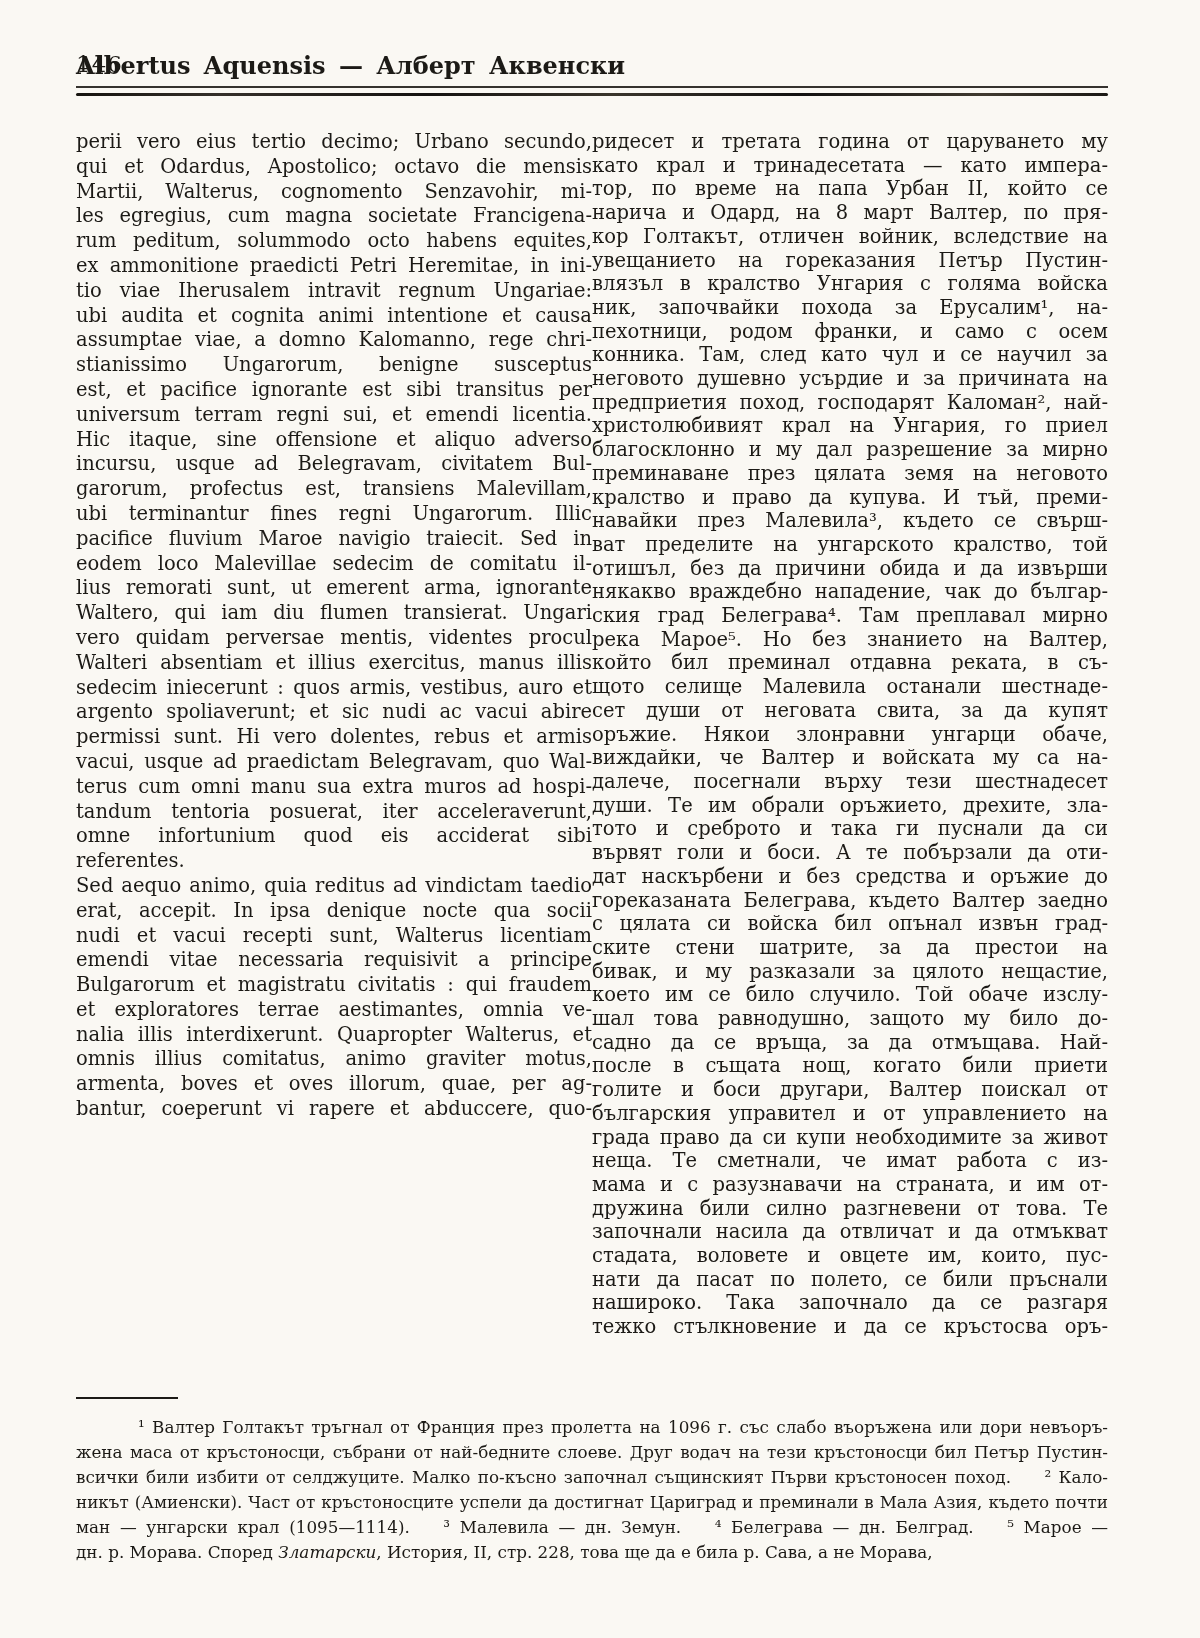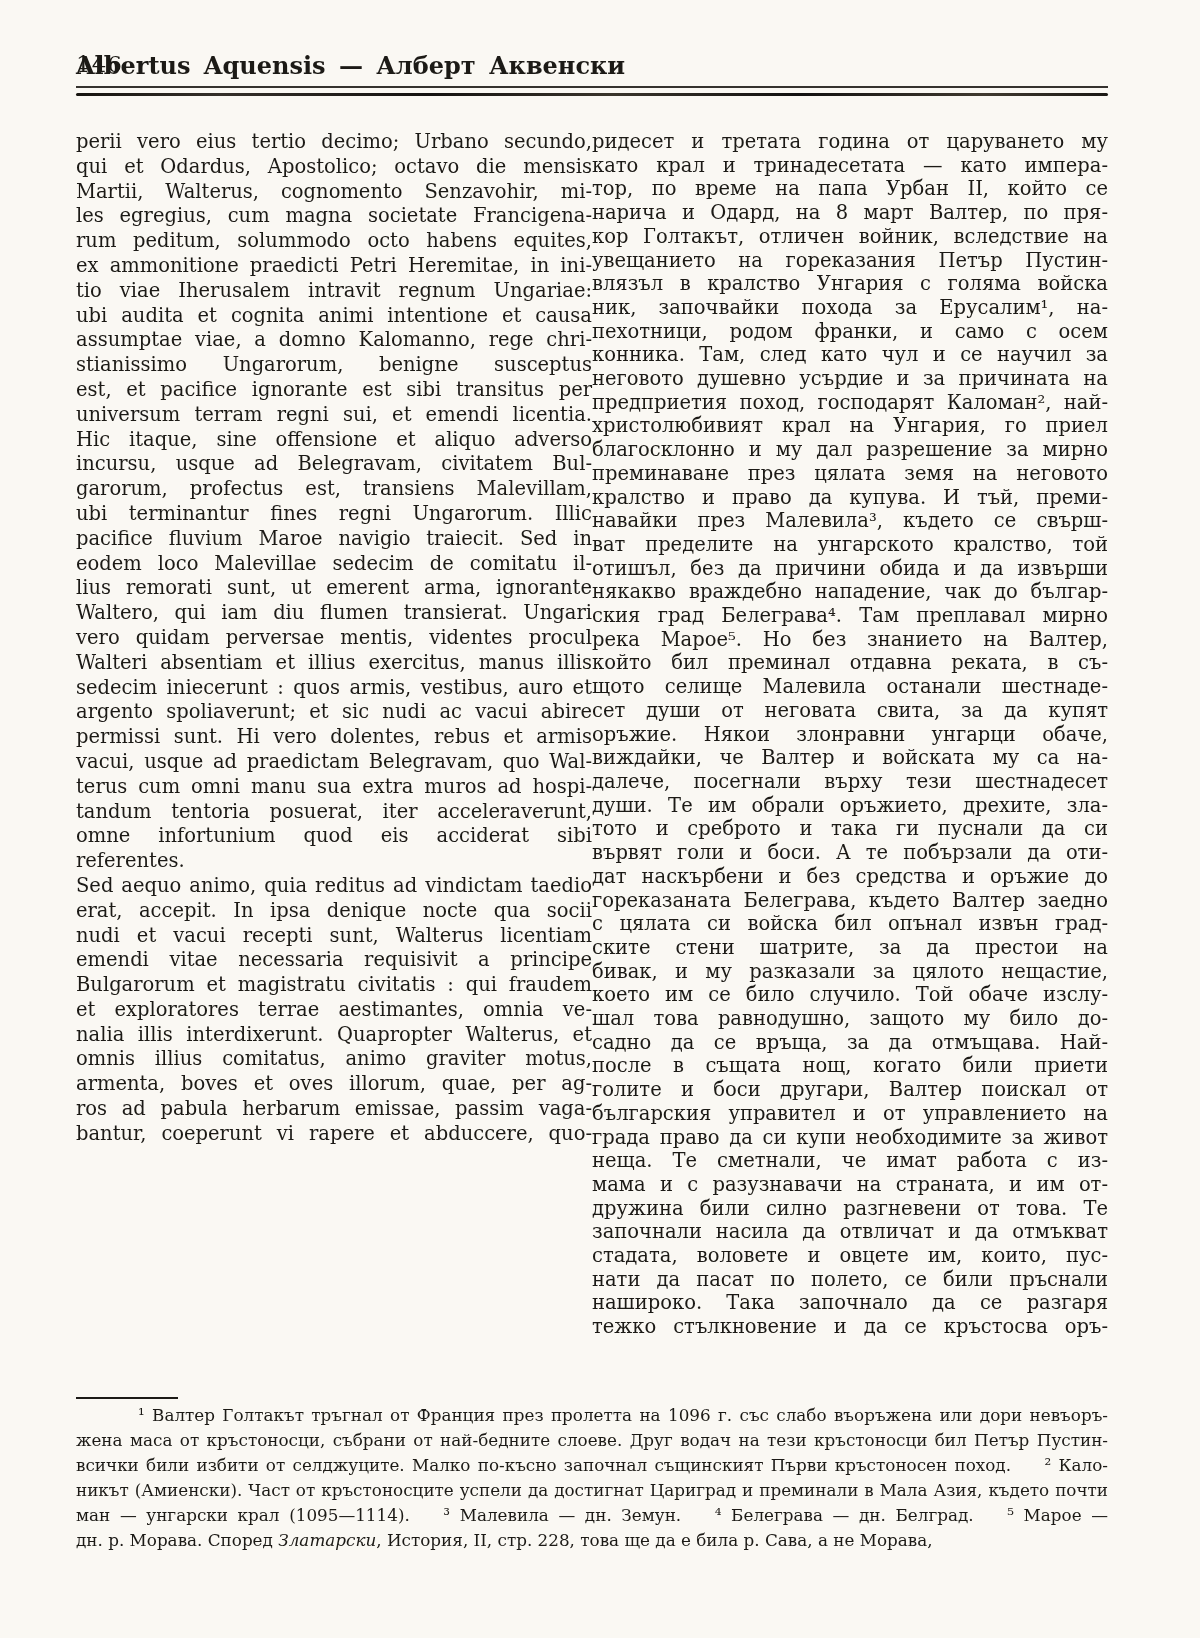--- a/index.html
+++ b/index.html
@@ -14,21 +14,21 @@
   .title{position:absolute;left:0;right:0;top:5px;font-size:24px;font-weight:bold;word-spacing:5px;}
   .rule-thin{height:0;border-top:2px solid rgba(25,22,18,.88);margin-top:6px;}
   .rule-thick{height:3px;margin-top:5px;border-radius:2px;
     background:linear-gradient(90deg,#16140f 0%,#35302a 14%,#141210 34%,#3a352c 52%,#121110 70%,#403a30 88%,#1a1814 100%);}
   .columns{display:flex;margin-top:34px;}
   .col{flex:1;font-size:19.5px;min-width:0;}
   .line{text-align:justify;text-align-last:justify;}
   .latin .line{line-height:24.8px;}
   .bg .line{line-height:23.7px;}
   .fnrule{width:102px;border-top:2px solid #1c1a16;margin-top:58px;}
-  .footnotes{margin-top:4px;font-size:16.8px;}
+  .footnotes{margin-top:16px;font-size:16.8px;}
   .footnotes .line{line-height:25px;}
   .footnotes .line:first-child{text-indent:62px;}
   .footnotes .line:last-child{text-align-last:left;}
   i{font-style:italic;}
 </style>
 </head>
 <body>
 
 <div class="page">
   <div class="header">
@@ -71,21 +71,20 @@
         <div class="line">omne infortunium quod eis acciderat sibi referentes.</div>
         <div class="line">Sed aequo animo, quia reditus ad vindictam taedio</div>
         <div class="line">erat, accepit. In ipsa denique nocte qua socii</div>
         <div class="line">nudi et vacui recepti sunt, Walterus licentiam</div>
         <div class="line">emendi vitae necessaria requisivit a principe</div>
         <div class="line">Bulgarorum et magistratu civitatis : qui fraudem</div>
         <div class="line">et exploratores terrae aestimantes, omnia ve-</div>
         <div class="line">nalia illis interdixerunt. Quapropter Walterus, et</div>
         <div class="line">omnis illius comitatus, animo graviter motus,</div>
         <div class="line">armenta, boves et oves illorum, quae, per ag-</div>
-        <div class="line">ros ad pabula herbarum emissae, passim vaga-</div>
         <div class="line">bantur, coeperunt vi rapere et abduccere, quo-</div>
       </div>
     <div class="col bg">
         <div class="line">ридесет и третата година от царуването му</div>
         <div class="line">като крал и тринадесетата — като импера-</div>
         <div class="line">тор, по време на папа Урбан II, който се</div>
         <div class="line">нарича и Одард, на 8 март Валтер, по пря-</div>
         <div class="line">кор Голтакът, отличен войник, вследствие на</div>
         <div class="line">увещанието на гореказания Петър Пустин-</div>
         <div class="line">влязъл в кралство Унгария с голяма войска</div>

